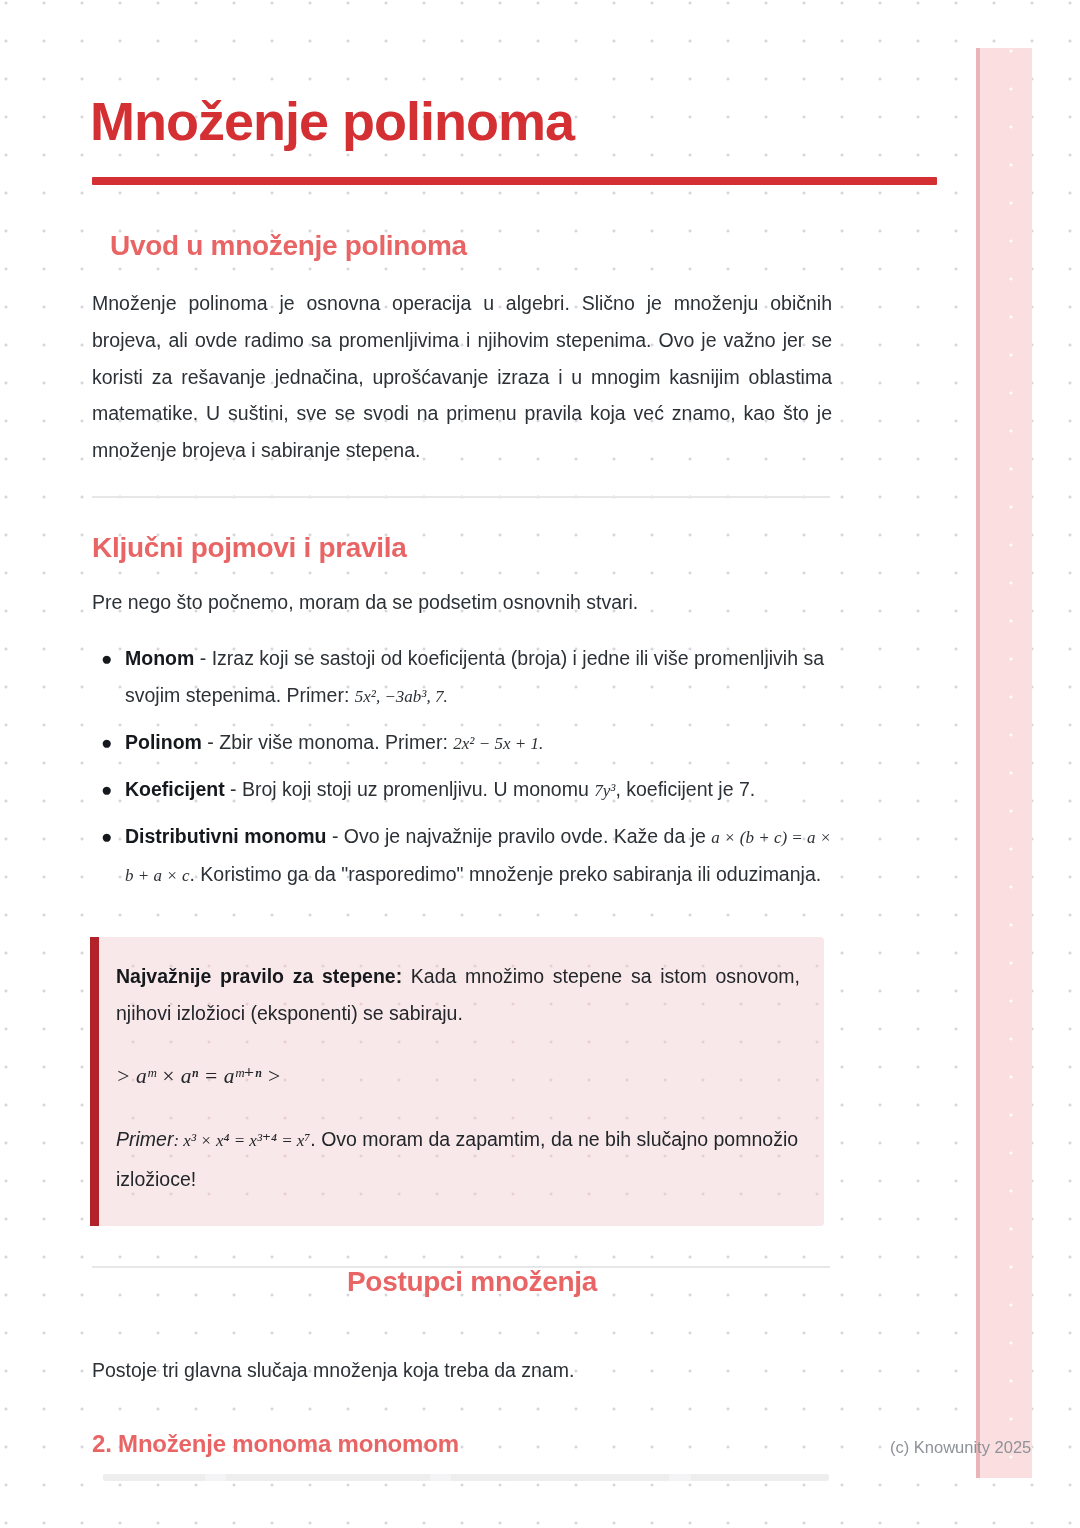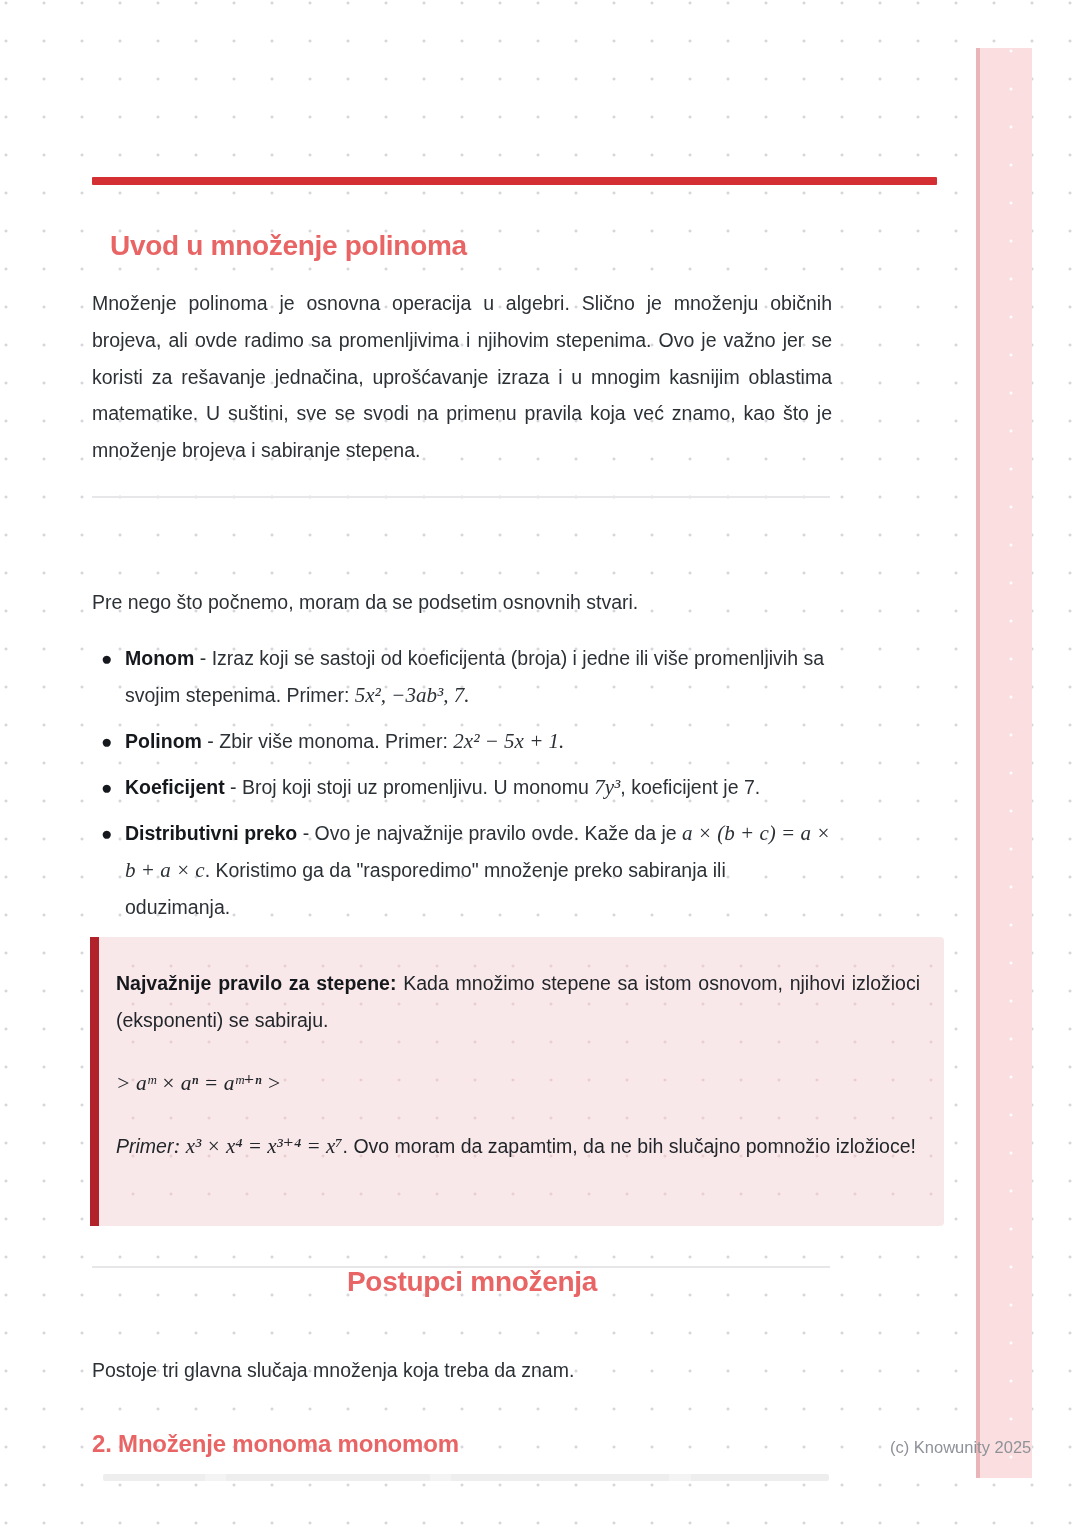--- a/index.html
+++ b/index.html
@@ -65,31 +65,31 @@
   }
   ul.bullets li .marker {
     position:absolute; left:9px; top:0;
     color:#15181c; font-size:19px;
   }
   .term { font-weight:700; color:#15181c; }
 
   .math {
     font-family:"Liberation Serif","DejaVu Serif", serif;
     font-style:italic;
-    font-size:21px;
+    font-size:17px;
   }
 
   .callout {
-    left:90px; top:937px; width:854px; height:289px;
+    left:90px; top:937px; width:734px; height:289px;
     background-color:#f9e8e9;
     background-image: radial-gradient(circle, #e9cdd1 1.2px, transparent 1.8px);
     background-size:38px 38px; background-position:15px 10px;
     border-left:9px solid #b2222a;
     border-radius:0 4px 4px 0;
-    padding:28px 24px 0 17px;
+    padding:21px 24px 0 17px;
   }
   .callout .c-text {
     font-size:19.5px; line-height:37px; text-align:justify; color:#22262b;
   }
   .callout .c-formula {
     margin-top:24px; margin-bottom:22px;
     text-align:left;
     font-size:21.5px; line-height:40px; color:#22262b;
   }
   .callout .c-example {
@@ -113,41 +113,43 @@
     left:103px; top:1474px; width:726px; height:7px;
     background:linear-gradient(90deg,#d9d9dc 0 14%, #e6e6e9 14% 17%, #d9d9dc 17% 45%, #e6e6e9 45% 48%, #d9d9dc 48% 78%, #e6e6e9 78% 81%, #d9d9dc 81% 100%);
     opacity:0.45; border-radius:2px;
   }
 </style>
 </head>
 <body>
 
 <div class="page">
 
+  <h1 class="abs h1">Množenje polinoma</h1>
   <div class="abs title-rule"></div>
 
   <h2 class="abs h2 h2-intro">Uvod u množenje polinoma</h2>
   <p class="abs body-text p-intro">Množenje polinoma je osnovna operacija u algebri. Slično je množenju običnih brojeva, ali ovde radimo sa promenljivima i njihovim stepenima. Ovo je važno jer se koristi za rešavanje jednačina, uprošćavanje izraza i u mnogim kasnijim oblastima matematike. U suštini, sve se svodi na primenu pravila koja već znamo, kao što je množenje brojeva i sabiranje stepena.</p>
 
   <div class="abs divider divider-1"></div>
 
+  <h2 class="abs h2 h2-key">Ključni pojmovi i pravila</h2>
   <p class="abs body-text p-lead">Pre nego što počnemo, moram da se podsetim osnovnih stvari.</p>
 
   <ul class="abs bullets">
     <li>
       <span class="marker">●</span><span class="term">Monom</span><span> - Izraz koji se sastoji od koeficijenta (broja) i jedne ili više promenljivih sa svojim stepenima. Primer: </span><span class="math">5x², −3ab³, 7.</span><span></span>
     </li>
     <li>
       <span class="marker">●</span><span class="term">Polinom</span><span> - Zbir više monoma. Primer: </span><span class="math">2x² − 5x + 1.</span><span></span>
     </li>
     <li>
       <span class="marker">●</span><span class="term">Koeficijent</span><span> - Broj koji stoji uz promenljivu. U monomu </span><span class="math">7y³</span><span>, koeficijent je 7.</span>
     </li>
     <li>
-      <span class="marker">●</span><span class="term">Distributivni preko</span><span> - Ovo je najvažnije pravilo ovde. Kaže da je </span><span class="math">a × (b + c) = a × b + a × c</span><span>. Koristimo ga da "rasporedimo" množenje preko sabiranja ili oduzimanja.</span>
+      <span class="marker">●</span><span class="term">Distributivni monomu</span><span> - Ovo je najvažnije pravilo ovde. Kaže da je </span><span class="math">a × (b + c) = a × b + a × c</span><span>. Koristimo ga da "rasporedimo" množenje preko sabiranja ili oduzimanja.</span>
     </li>
   </ul>
 
   <div class="abs callout">
     <p class="c-text"><span class="term">Najvažnije pravilo za stepene:</span><span> Kada množimo stepene sa istom osnovom, njihovi izložioci (eksponenti) se sabiraju.</span></p>
     <div class="c-formula math">&gt; aᵐ × aⁿ = aᵐ⁺ⁿ &gt;</div>
     <p class="c-example"><span class="primer">Primer</span><span class="math">: x³ × x⁴ = x³⁺⁴ = x⁷</span><span>. Ovo moram da zapamtim, da ne bih slučajno pomnožio izložioce!</span></p>
   </div>
 
   <div class="abs divider divider-2"></div>

